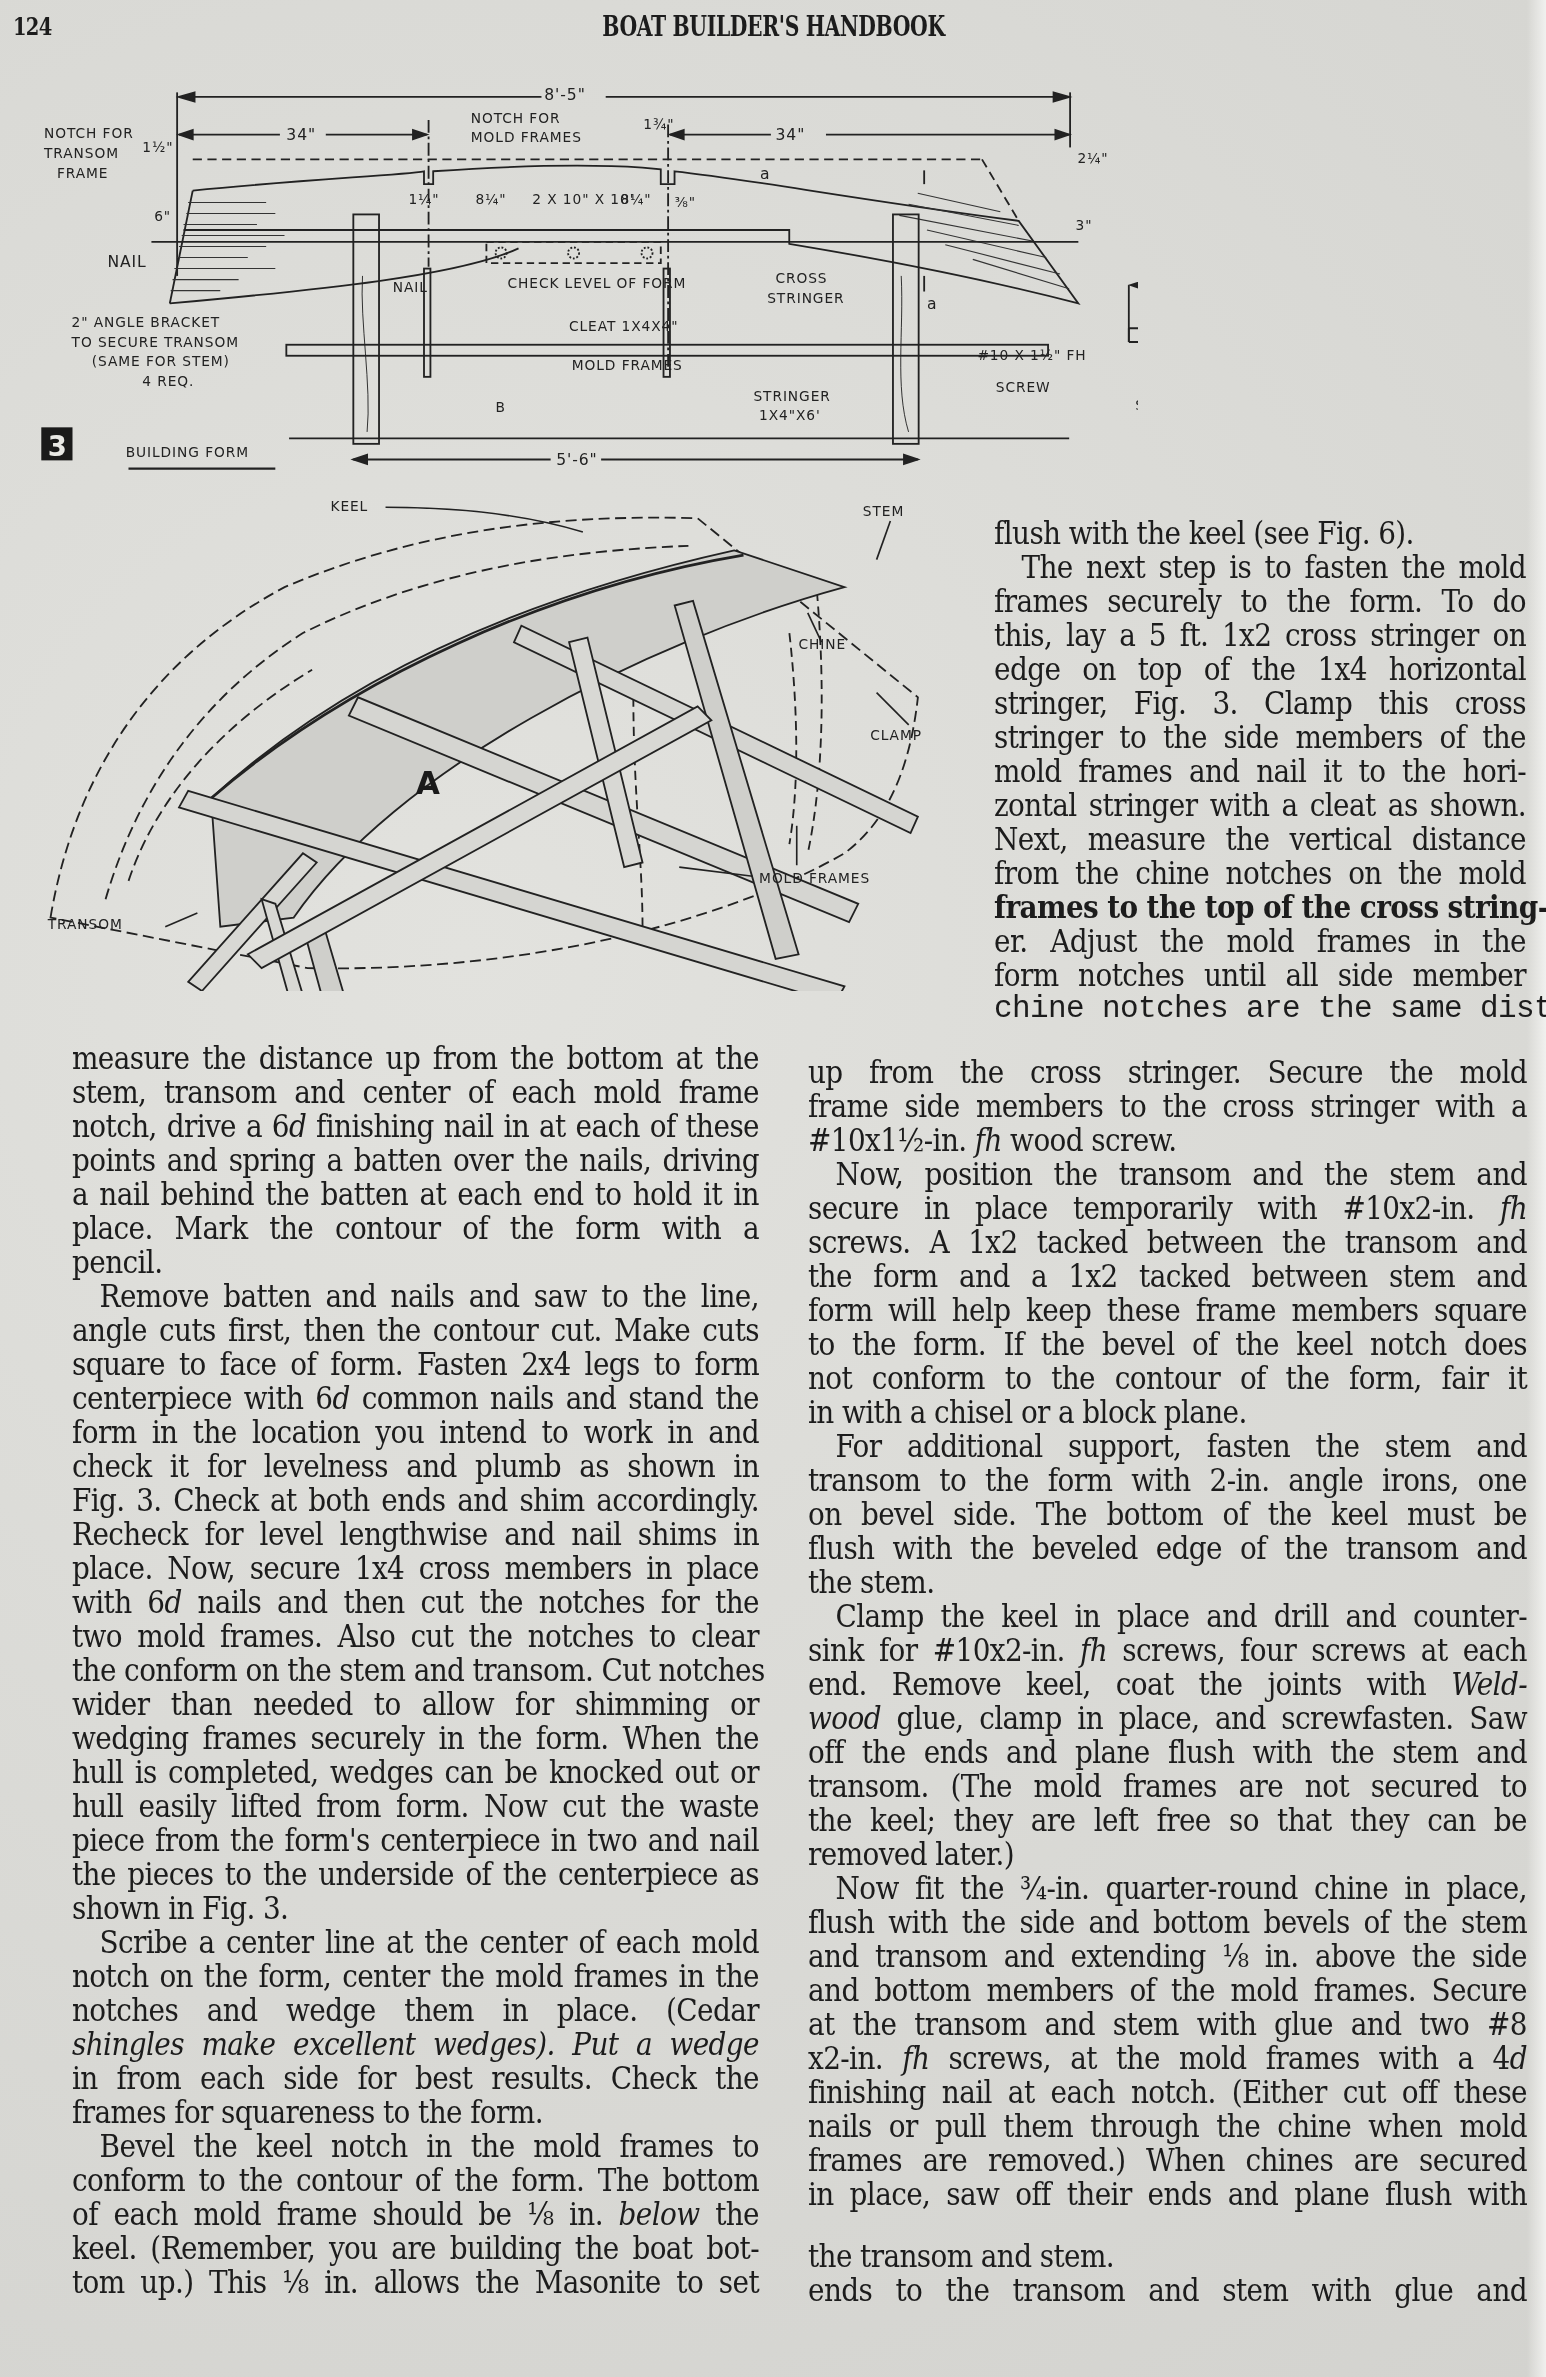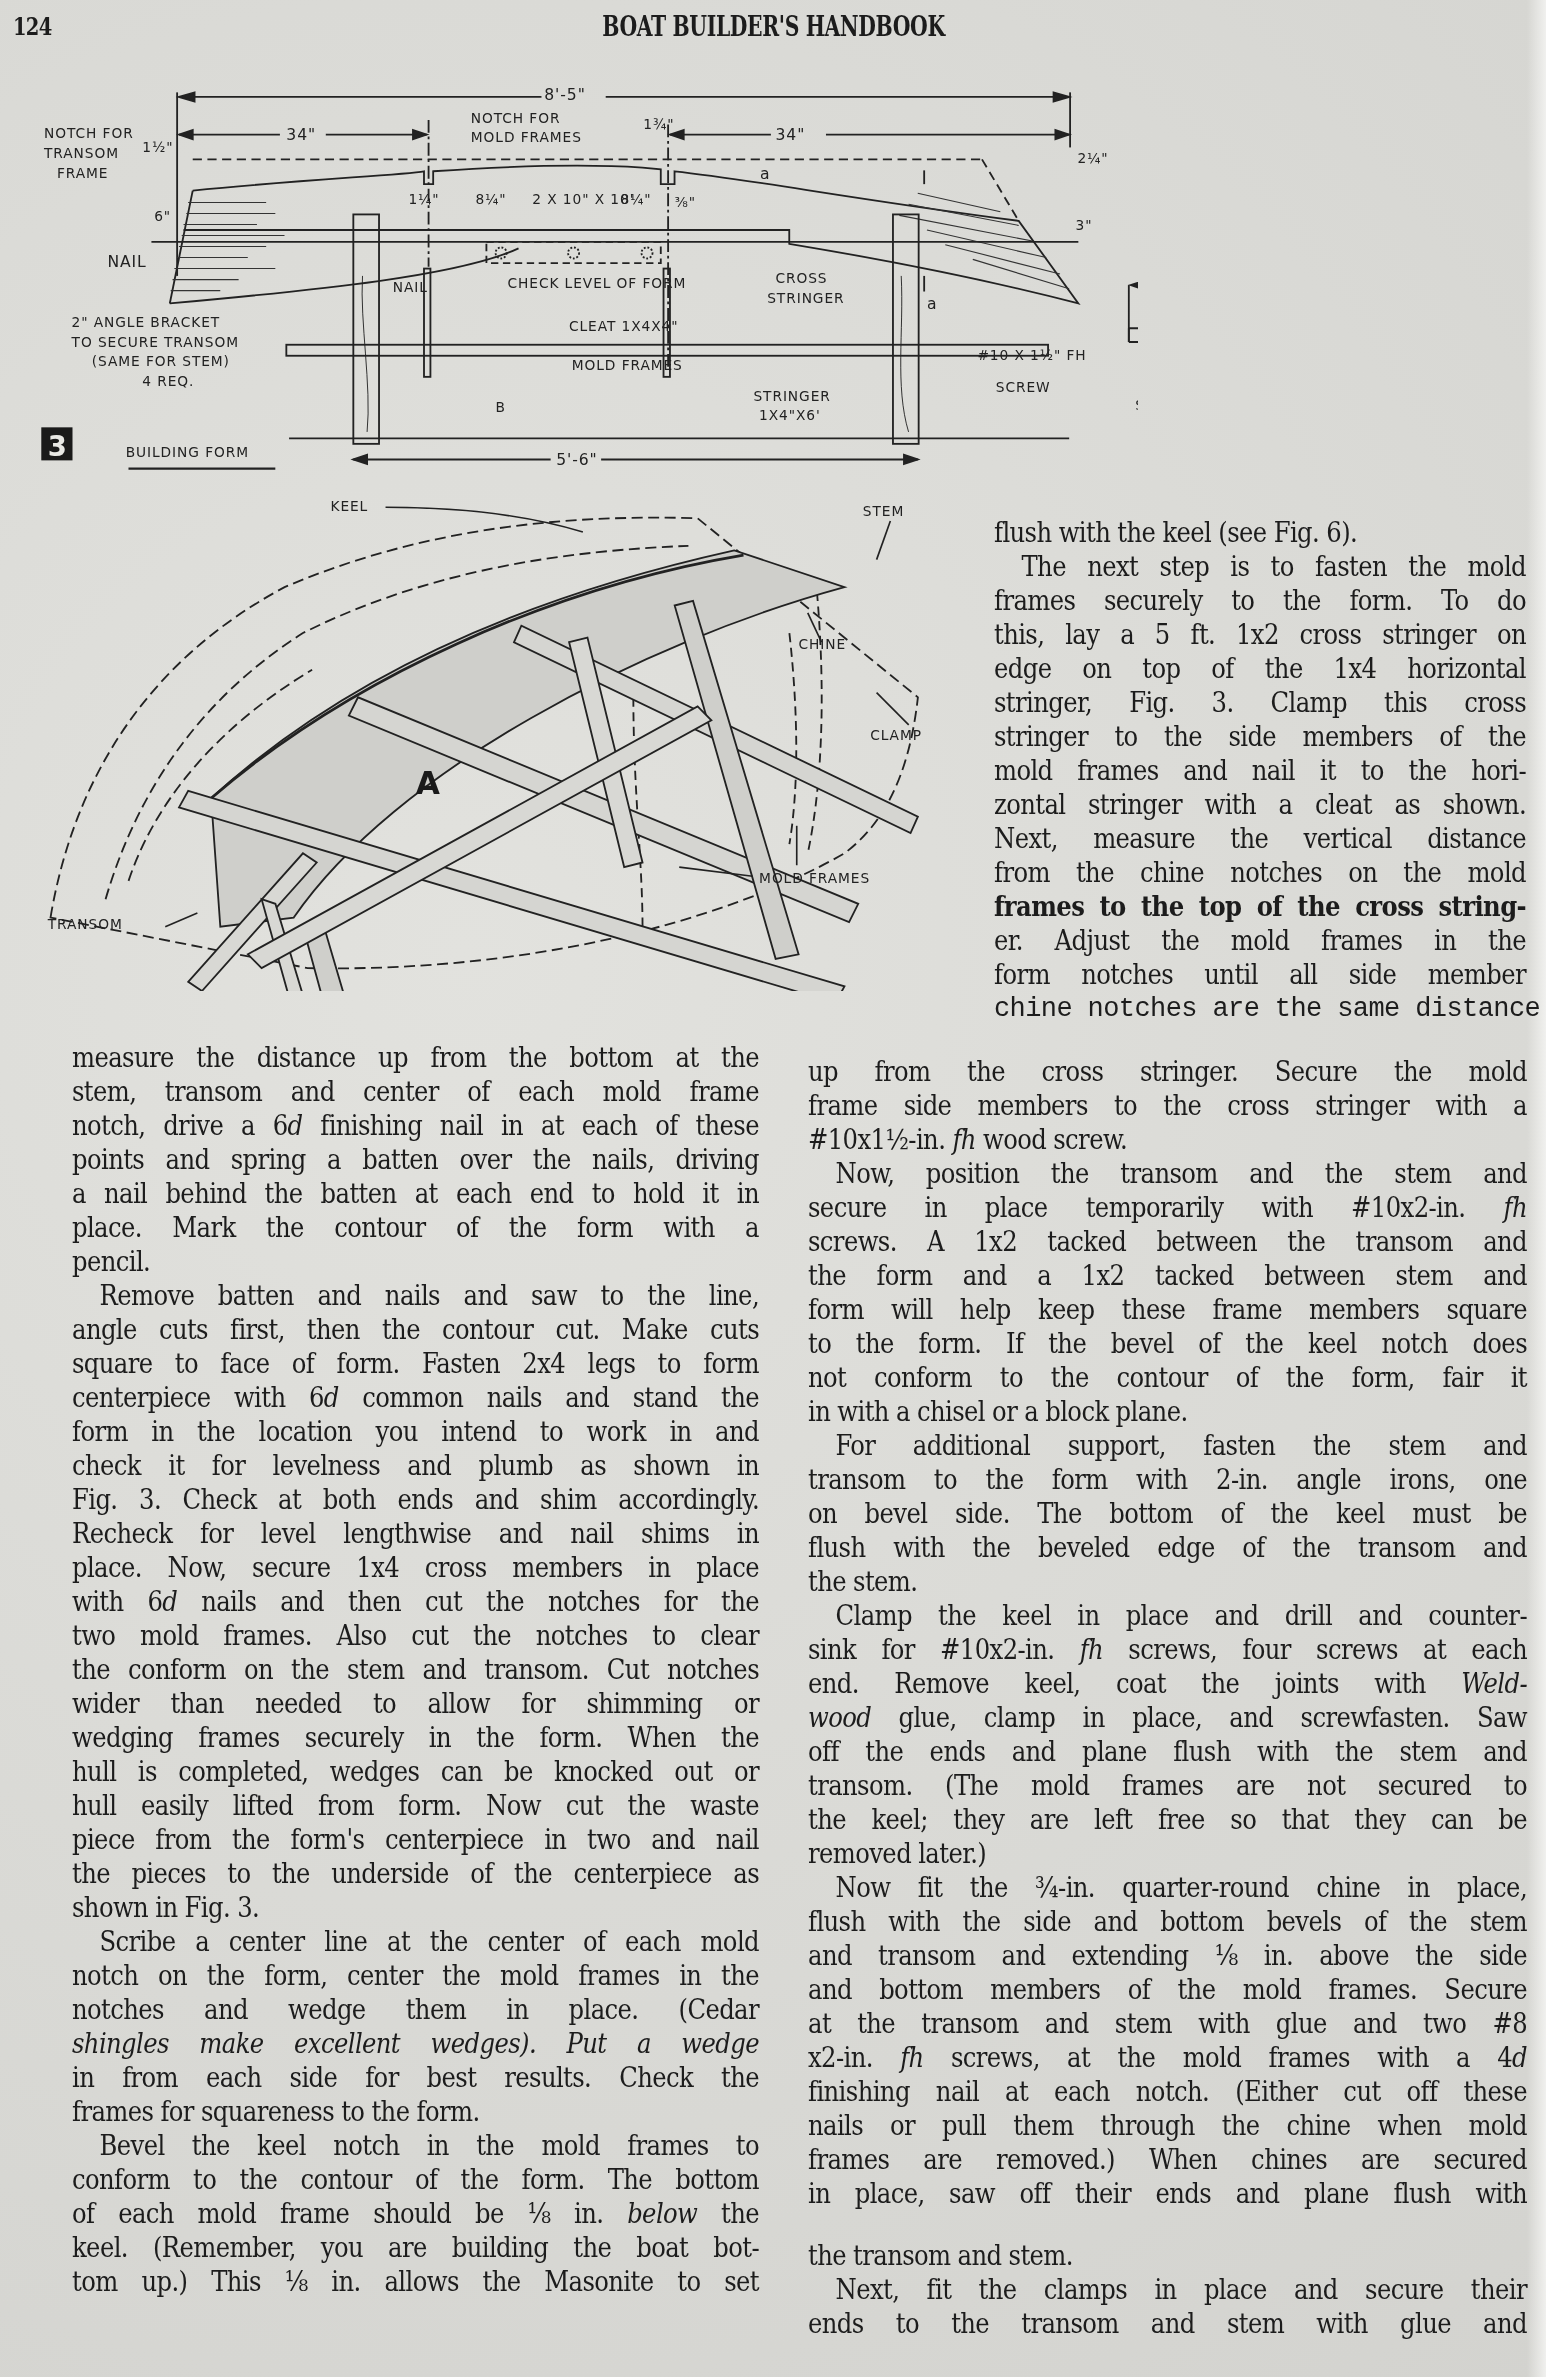--- a/index.html
+++ b/index.html
@@ -27,21 +27,21 @@
   }
   .running-head span { display: inline-block; transform: scaleX(0.74); }
   svg.fig { position: absolute; }
   .lbl {
     font-family: "DejaVu Sans", sans-serif; font-size: 17px; fill: #222;
     letter-spacing: 1px;
   }
   .lbl-sm { font-family: "DejaVu Sans", sans-serif; font-size: 15px; fill: #222; letter-spacing: 1px; }
   .lbl-big { font-family: "DejaVu Sans", sans-serif; font-size: 34px; font-weight: bold; fill: #1a1a1a; }
   .col {
-    position: absolute; font-size: 27px; line-height: 34px; text-align: justify;
+    position: absolute; font-size: 31px; line-height: 34px; text-align: justify;
     font-family: "DejaVu Serif", "Liberation Serif", serif;
   }
   .col .ln { display: block; text-align-last: justify; white-space: nowrap; letter-spacing: -0.6px; }
   .col .ln.last { text-align-last: left; }
   .left-col { left: 72px; top: 1041px; width: 687px; }
   .right-col-top { left: 994px; top: 516px; width: 532px; }
   .right-col { left: 808px; top: 1055px; width: 719px; }
   .col .ln { font-stretch: condensed; }
   .left-col .ln, .right-col .ln, .right-col-top .ln { transform-origin: left; }
   i { font-style: italic; }
@@ -348,16 +348,15 @@
     <span class="ln" style="display: block;">flush with the side and bottom bevels of the stem</span>
     <span class="ln" style="display: block;">and transom and extending ⅛ in. above the side</span>
     <span class="ln" style="display: block;">and bottom members of the mold frames. Secure</span>
     <span class="ln" style="display: block;">at the transom and stem with glue and two #8</span>
     <span class="ln" style="display: block;">x2-in. <i>fh</i> screws, at the mold frames with a 4<i>d</i></span>
     <span class="ln" style="display: block;">finishing nail at each notch. (Either cut off these</span>
     <span class="ln" style="display: block;">nails or pull them through the chine when mold</span>
     <span class="ln" style="display: block;">frames are removed.) When chines are secured</span>
     <span class="ln" style="display: block;">in place, saw off their ends and plane flush with</span>
     <span class="ln last" style="display: block; margin-top: 28px;">the transom and stem.</span>
-    <span class="ln" style="padding-left: 27.5px; display: block;">Next, fit the clamps in place and secure their</span>
     <span class="ln" style="display: block;">ends to the transom and stem with glue and</span>
   </div>
 
 
 </body></html>

